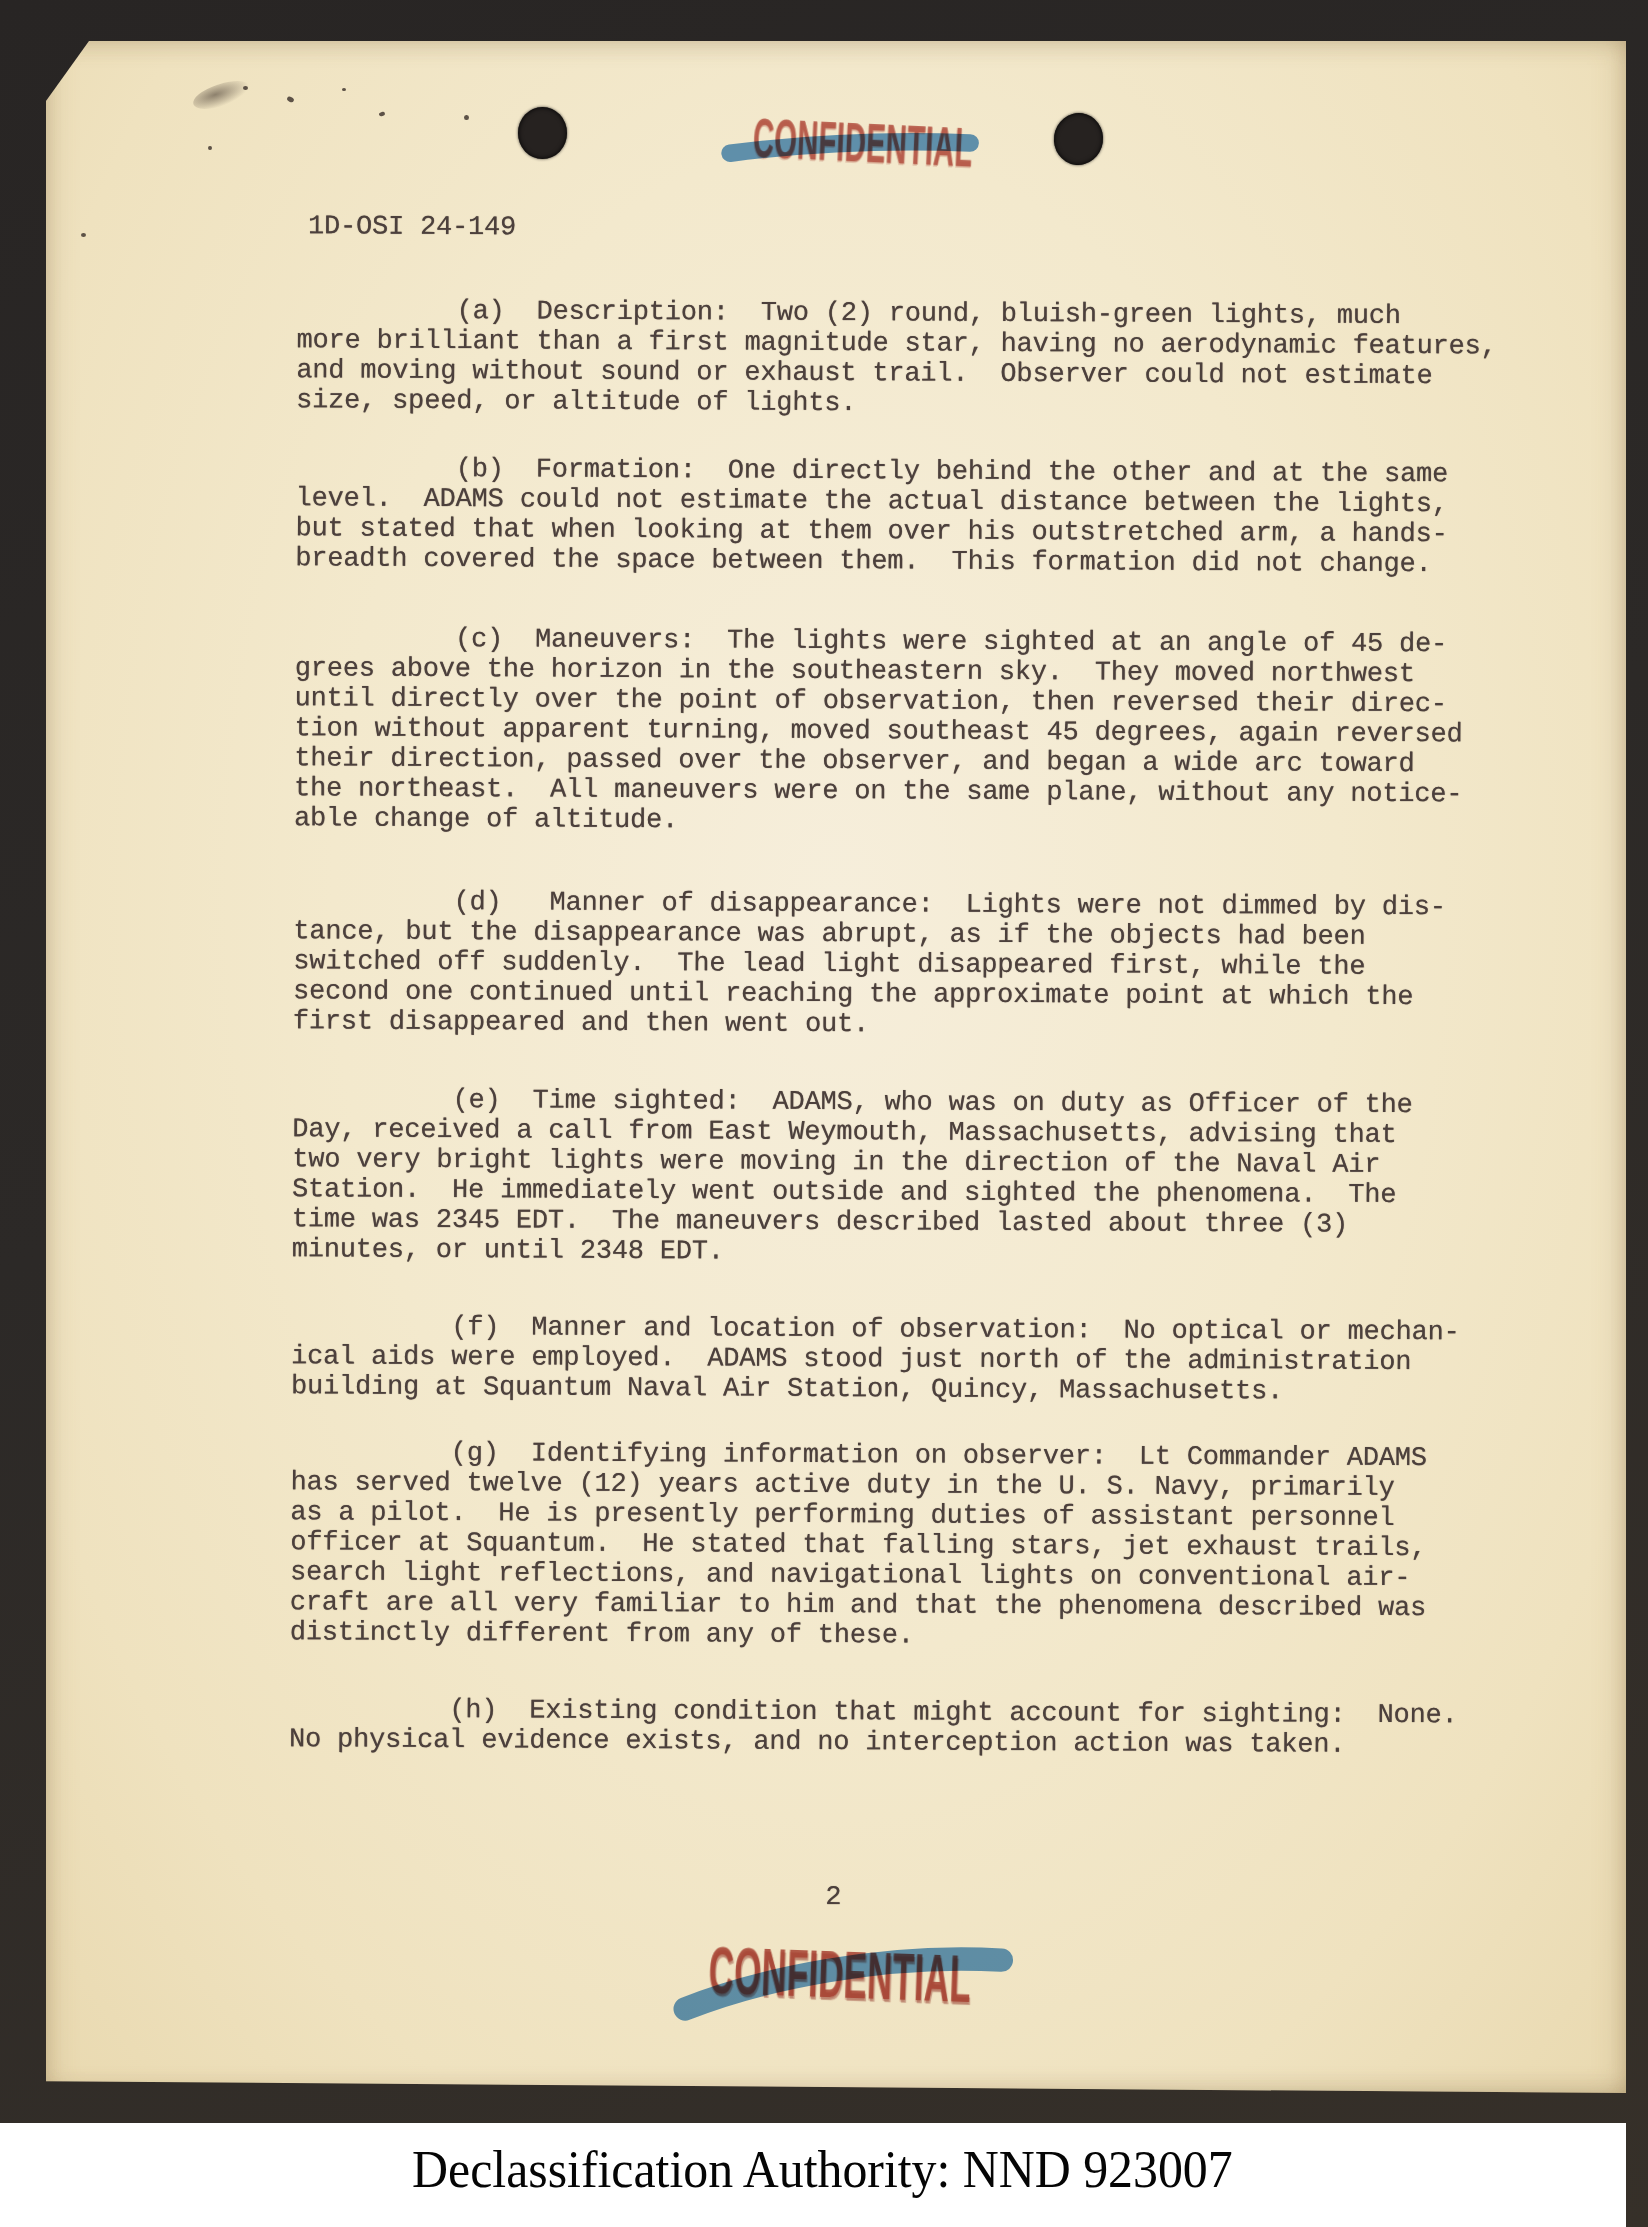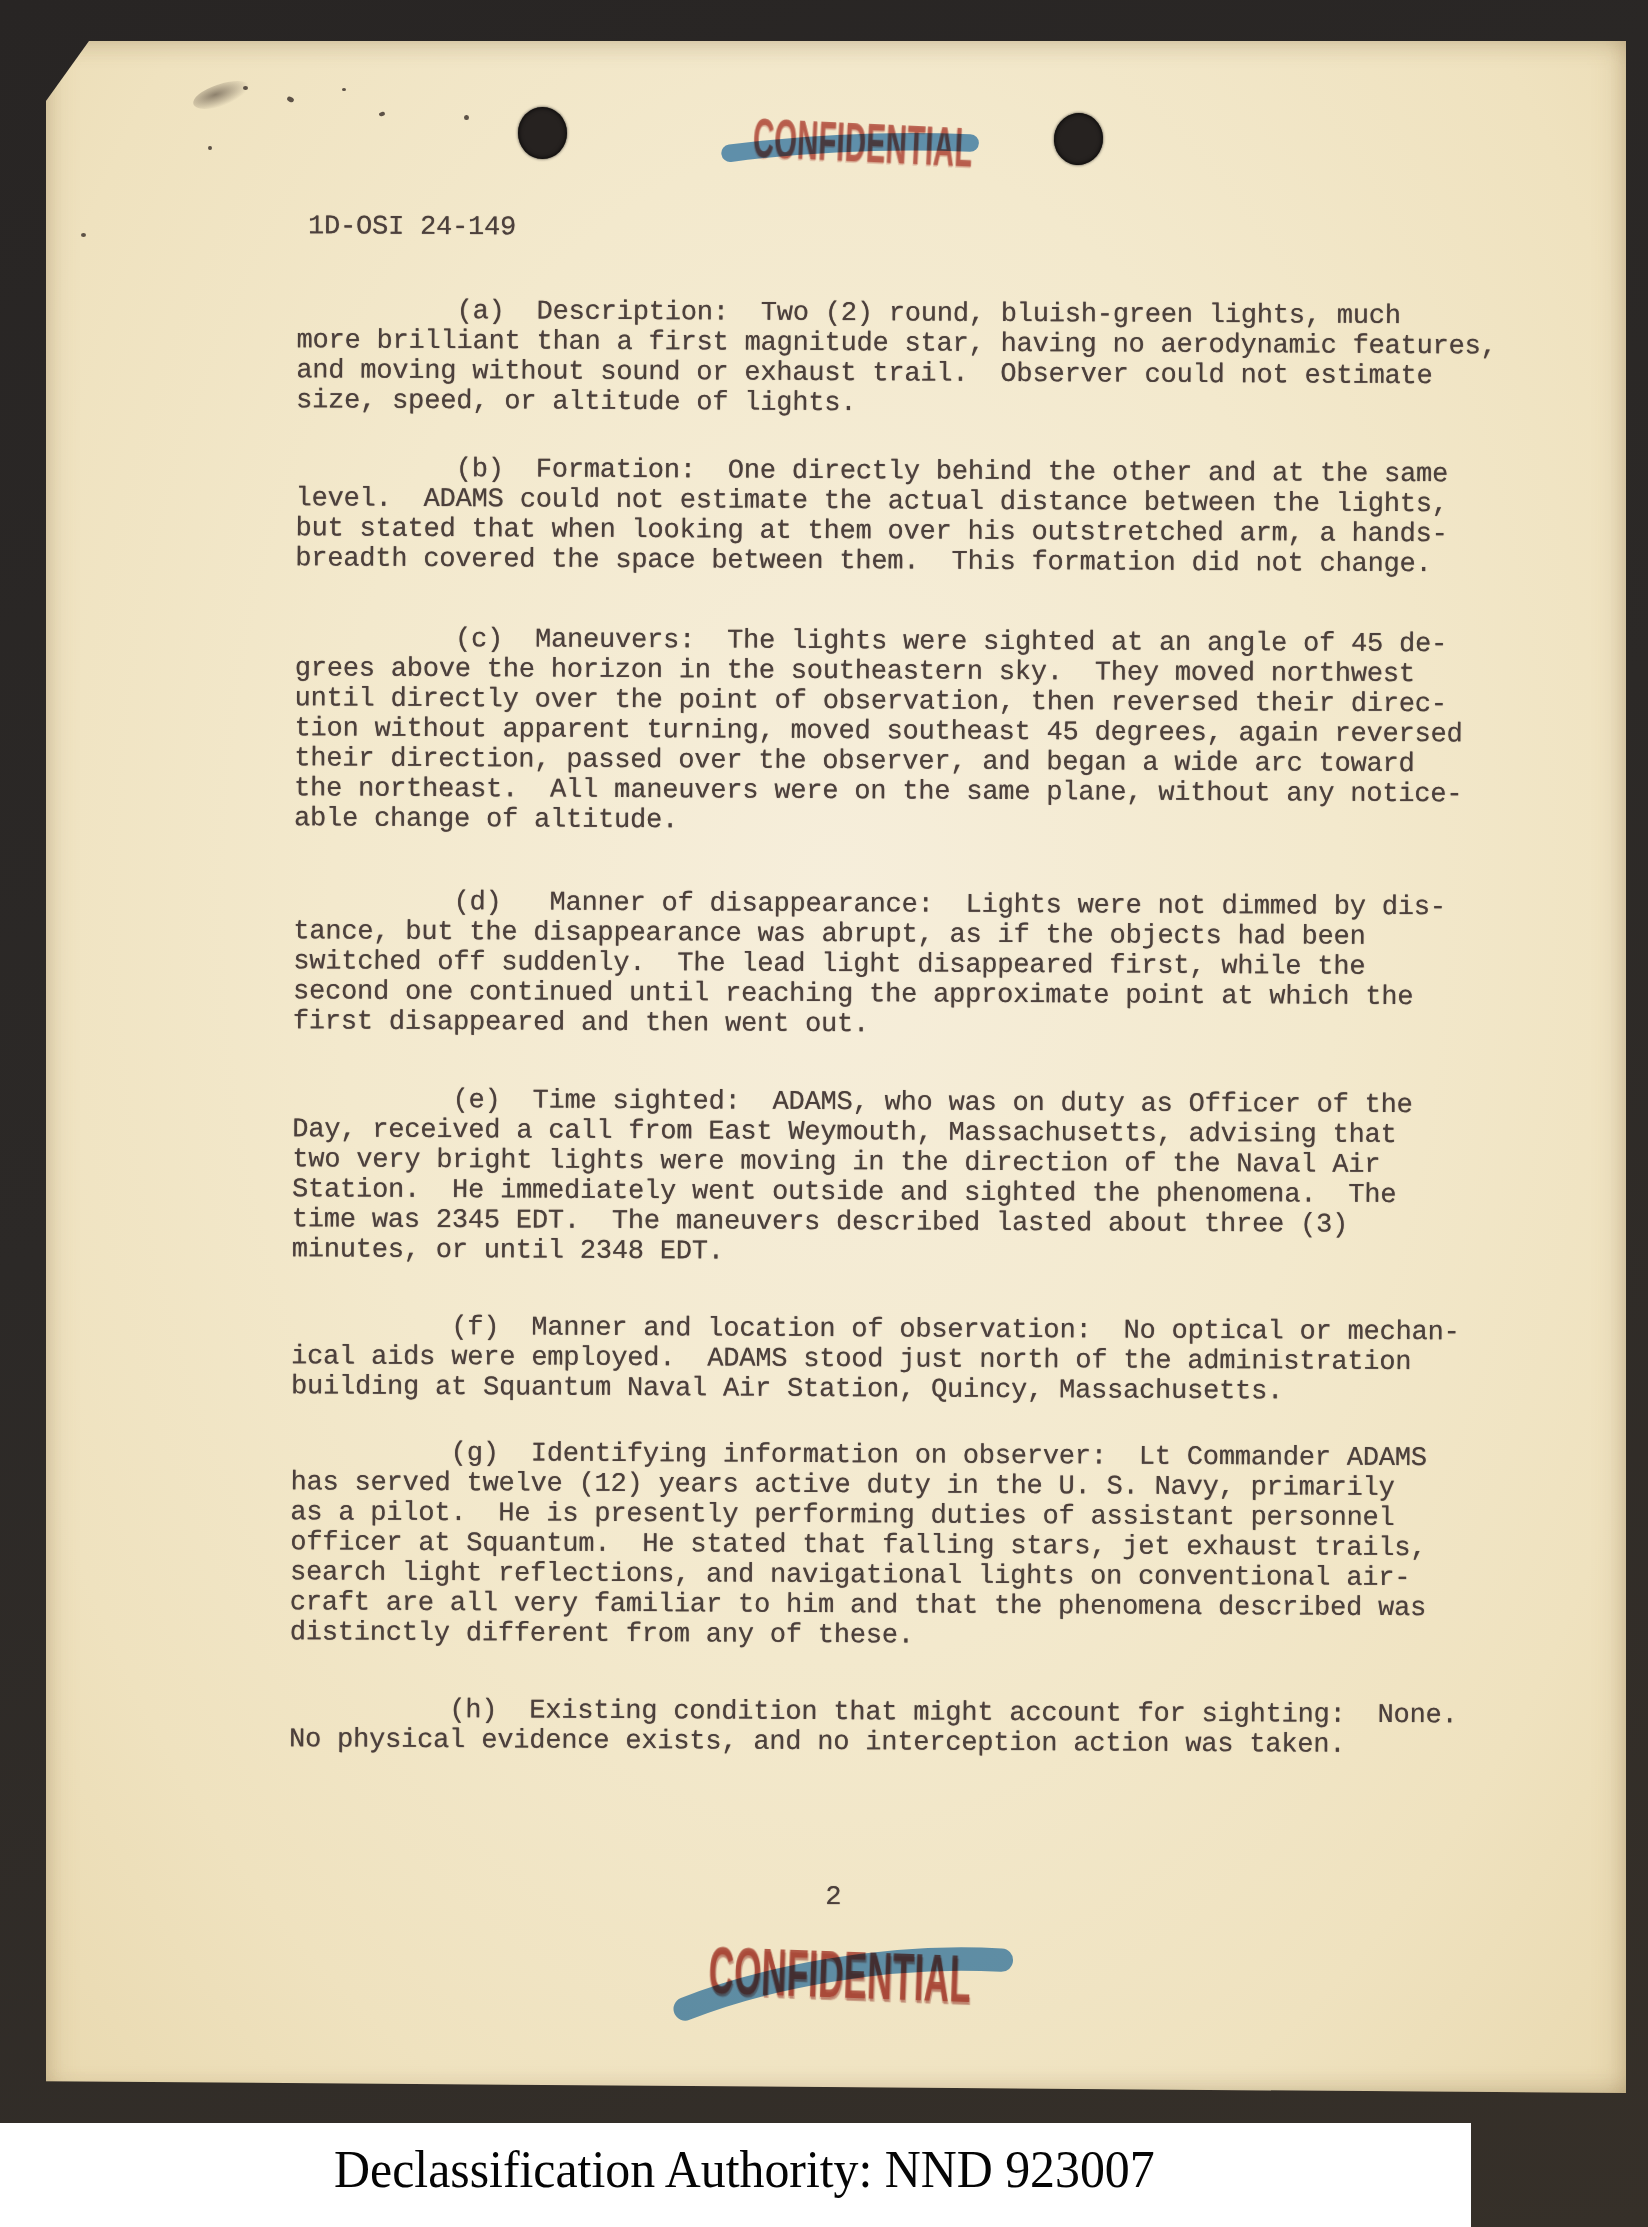--- a/index.html
+++ b/index.html
@@ -61,21 +61,21 @@
     text-shadow:1px 1px 0 rgba(187,85,77,.30), -1px 1.5px 0 rgba(187,85,77,.22);
   }
   .stamp-bottom{
     left:840px;top:1974px;font-size:67px;letter-spacing:0.5px;
     color:rgba(176,72,62,.85);
     transform:translate(-50%,-50%) rotate(2deg) scaleX(.52);
     text-shadow:2px 2.9px 1px rgba(150,55,48,.40), -1px 1.5px 0 rgba(176,72,62,.25);
   }
   .marker-overlay{position:absolute;left:0;top:0;width:1649px;height:2227px;mix-blend-mode:multiply;pointer-events:none;}
   .footer-bar{
-    position:absolute;left:0;top:2123px;width:1471px;height:105px;background:#ffffff;
+    position:absolute;left:0;top:2123px;width:1626px;height:105px;background:#ffffff;
     display:flex;align-items:center;justify-content:center;
   }
   .footer-text{
     font-family:"Liberation Serif", serif;font-size:53px;color:#050505;
     transform:scaleX(.94);padding-left:19.5px;margin-top:-13.7px;white-space:nowrap;
   }
 </style>
 </head>
 <body>
 

